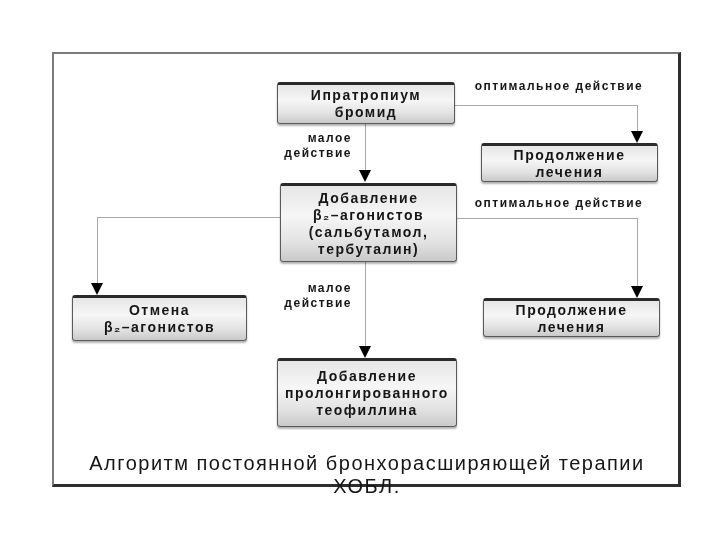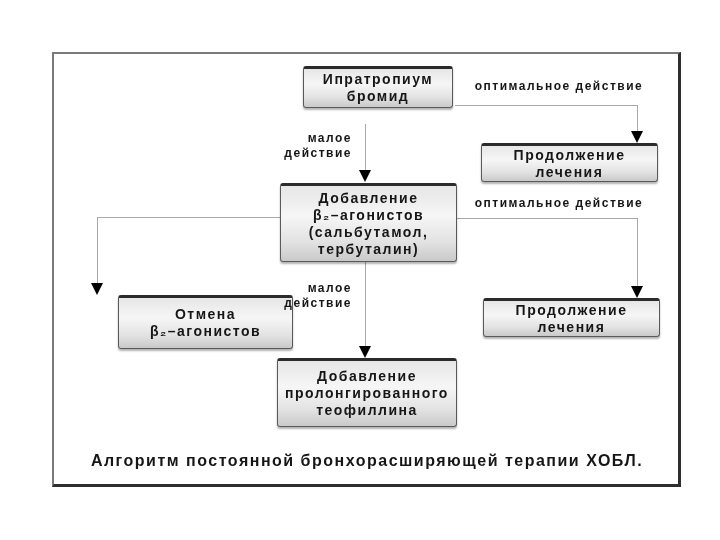--- a/index.html
+++ b/index.html
@@ -31,24 +31,24 @@
     line-height: 17px;
     letter-spacing: 1.5px;
     white-space: pre-line;
     color: #161616;
     background: linear-gradient(180deg, #e6e6e6 0%, #f6f6f6 40%, #e2e2e2 75%, #c9c9c9 100%);
     border: 1px solid #5a5a5a;
     border-top: 3px solid #2b2b2b;
     border-radius: 3px;
     box-shadow: 0 2px 2px rgba(0,0,0,0.30);
   }
-  #n-ipratropium   { left:277px; top:66px;  width:150px; height:42px;margin-left:26px; }
+  #n-ipratropium   { left:277px; top:82px;  width:178px; height:42px; }
   #n-continue-top  { left:481px; top:143px; width:177px; height:39px; }
   #n-add-beta      { left:280px; top:183px; width:177px; height:79px; }
-  #n-cancel-beta   { left:72px;  top:295px; width:175px; height:54px;margin-left:46px; }
+  #n-cancel-beta   { left:72px;  top:295px; width:175px; height:46px; }
   #n-continue-bot  { left:483px; top:298px; width:177px; height:39px; }
   #n-add-theo      { left:277px; top:358px; width:180px; height:69px; }
 
   .line { position: absolute; background: #a8a8a8; }
   #l-a   { left:365px; top:124px; width:1px;  height:46px; }
   #l-b-h { left:455px; top:105px; width:182px; height:1px; }
   #l-b-v { left:637px; top:105px; width:1px;  height:27px; }
   #l-c-h { left:97px;  top:217px; width:183px; height:1px; }
   #l-c-v { left:97px;  top:217px; width:1px;  height:67px; }
   #l-d-h { left:457px; top:218px; width:180px; height:1px; }
@@ -80,22 +80,22 @@
   #lb-optimal-top { left:458px; top:79px;  width:202px; text-align:center; }
   #lb-small-top   { left:250px; top:131px; width:102px; text-align:right; }
   #lb-no-effect   { left:85px;  top:196px; width:178px; text-align:center; }
   #lb-optimal-mid { left:458px; top:196px; width:202px; text-align:center; }
   #lb-small-mid   { left:250px; top:281px; width:102px; text-align:right; }
 
   .caption {
     position: absolute;
     left: 62px; top: 452px; width: 610px;
     text-align: center;
-    font-weight: bold;
-    font-size: 16px;
+    font-weight: normal;
+    font-size: 20px;
     letter-spacing: 1.5px;
     color: #161616;
   }
 </style>
 </head>
 <body>
 
 <div class="stage">
 
   <div class="frame"></div>

